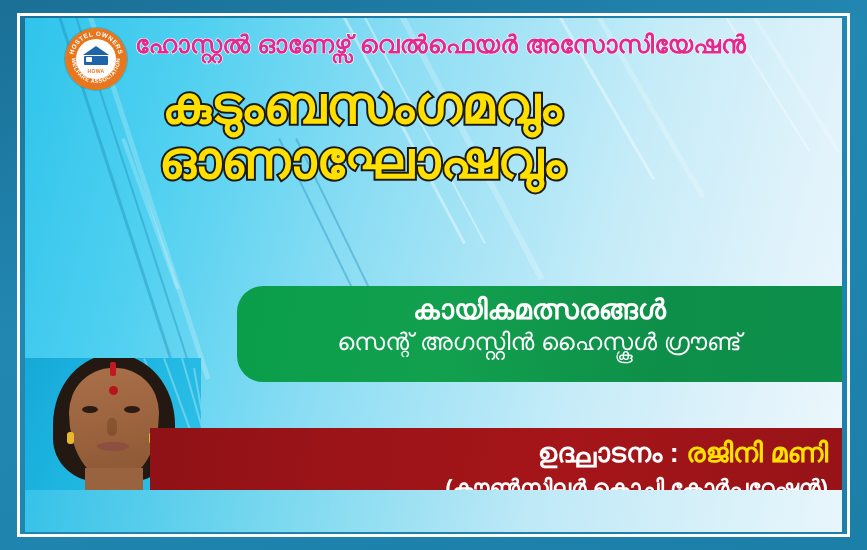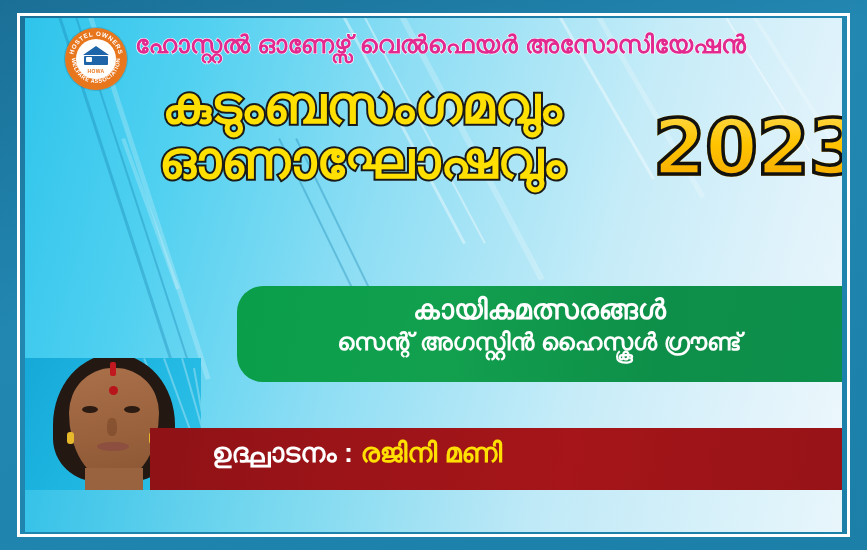--- a/index.html
+++ b/index.html
@@ -218,21 +218,21 @@
     text-align: center;
     color: #ffffff;
   }
   .green-heading {
     font-size: 28px;
     font-weight: bold;
     line-height: 1.25;
   }
   .green-sub {
     font-size: 24px;
-    font-weight: bold;
+    font-weight: normal;
     line-height: 1.28;
   }
 
   
   .photo {
     position: absolute;
     left: 0px;
     top: 340px;
     width: 176px;
     height: 186px;
@@ -381,21 +381,21 @@
     left: 125px;
     top: 410px;
     right: 0;
     height: 99px;
     background: linear-gradient(100deg, #8f1216 0%, #9c1418 30%, #a51519 60%, #961317 100%);
     box-sizing: border-box;
     padding: 8px 14px 0 0;
     color: #ffffff;
   }
   .red-line-1 {
-    text-align: left;
+    text-align: right;
     padding-left: 62px;
     font-size: 27px;
     font-weight: bold;
     line-height: 1.3;
     white-space: nowrap;
   }
   .red-line-1 .name {
     color: #ffe000;
   }
   .red-line-2 {
@@ -464,21 +464,20 @@
       </div>
     </div>
 
     <div class="assoc-name">ഹോസ്റ്റൽ ഓണേഴ്സ് വെൽഫെയർ അസോസിയേഷൻ</div>
 
     <div class="title-block">
       <div class="title-line l2">കുടുംബസംഗമവും</div>
       <div class="title-line l1">ഓണാഘോഷവും</div>
     </div>
 
-    <div class="year">2023</div>
 
 
     <div class="green-panel">
       <div class="green-heading">കായികമത്സരങ്ങൾ</div>
       <div class="green-sub">സെന്റ് അഗസ്റ്റിൻ ഹൈസ്കൂൾ ഗ്രൗണ്ട്</div>
     </div>
 
     <div class="photo">
       <div class="bg-wall"></div>
       <div class="wall-streak" style="left:120px; top:0px;   transform:rotate(68deg);"></div>
@@ -499,18 +498,19 @@
       <div class="shoulders"></div>
       <div class="saree-left"></div>
       <div class="saree"></div>
       <div class="chain"></div>
     </div>
 
     <div class="red-panel">
       <div class="red-line-1">
         <span>ഉദ്ഘാടനം : </span><span class="name">രജിനി മണി</span>
       </div>
+      <div class="red-line-2">(കൗൺസിലർ കൊച്ചി കോർപ്പറേഷൻ)</div>
     </div>
 
     <div class="bottom-strip"></div>
 
   </div>
 </div>
 
 </body></html>

